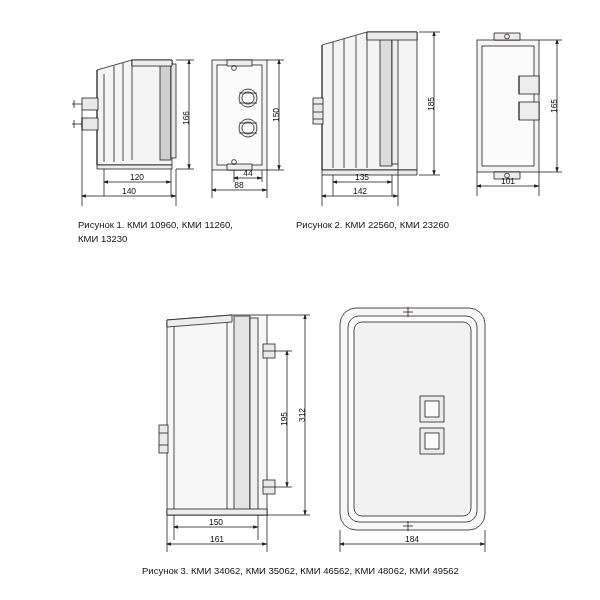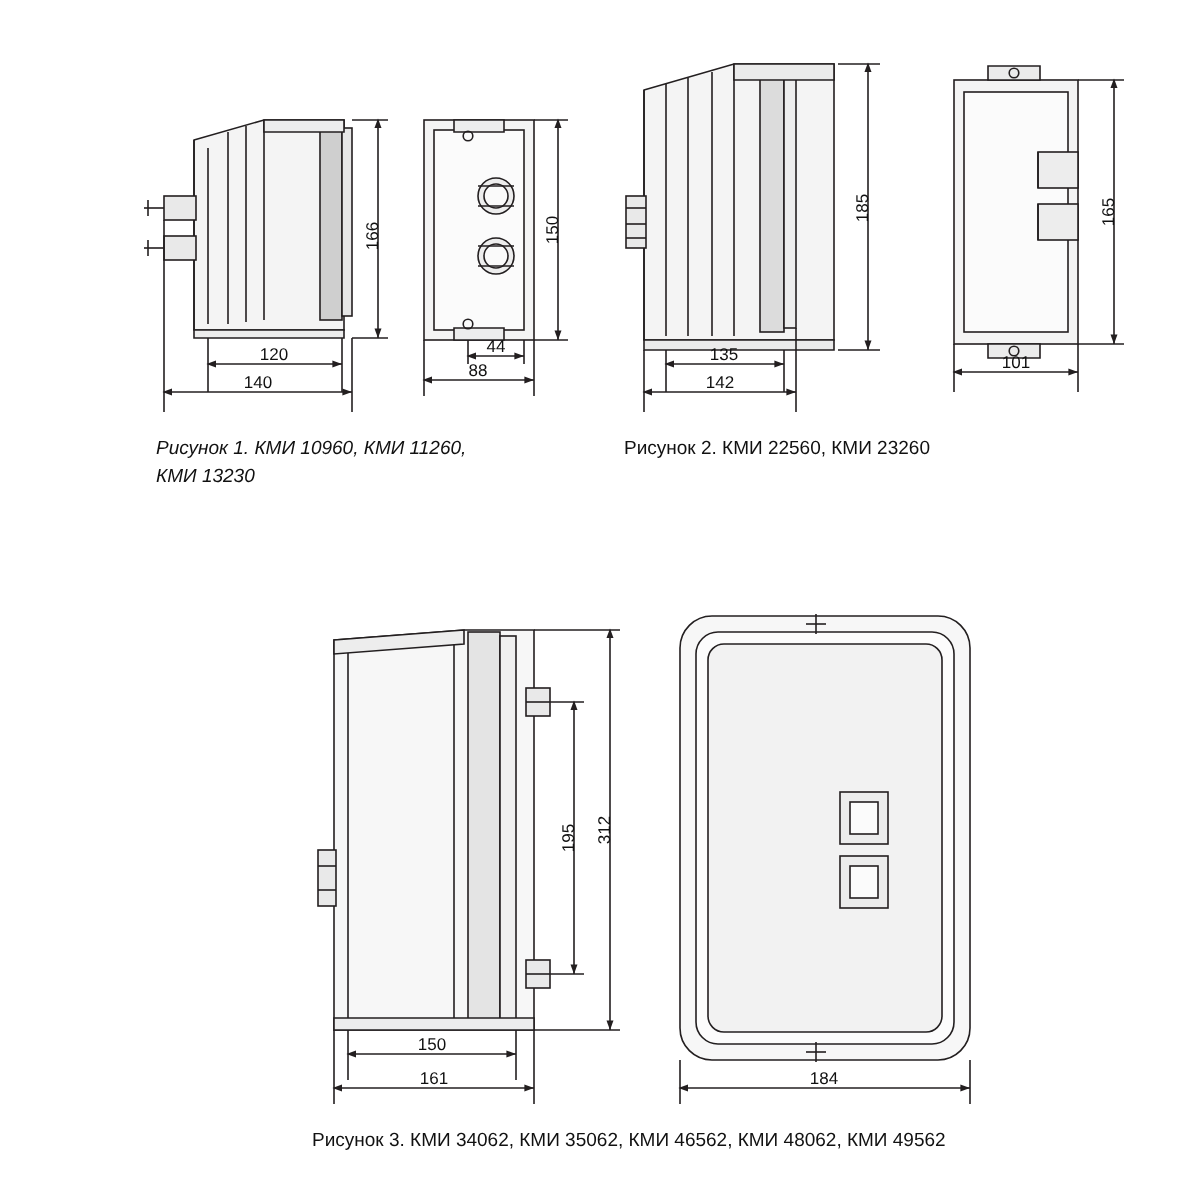--- a/index.html
+++ b/index.html
@@ -13,23 +13,23 @@
   }
   .sheet{position:absolute;left:0;top:0;width:488px;height:600px;margin-left:22px;}
   svg.draw{position:absolute;left:0;top:0;width:600px;height:600px;}
   .cap{
     position:absolute;
     font-size:9.5px;
     line-height:14px;
     color:#111;
     white-space:pre;
   }
-  .cap1{left:56px;top:218px;font-style:italic;}
-  .cap2{left:290px;top:218px;text-align:center;}
-  .cap3{left:134px;top:564px;text-align:center;}
+  .cap1{left:56px;top:218px;}
+  .cap2{left:274px;top:218px;text-align:center;}
+  .cap3{left:120px;top:564px;text-align:center;}
 </style>
 </head>
 <body>
 
 <div class="sheet">
 
   <svg class="draw" viewBox="0 0 600 600">
     <defs>
       <marker id="ar" markerWidth="7" markerHeight="7" refX="6" refY="2.2" orient="auto">
         <path d="M0,0 L6,2.2 L0,4.4 z" fill="#231f20"></path>

